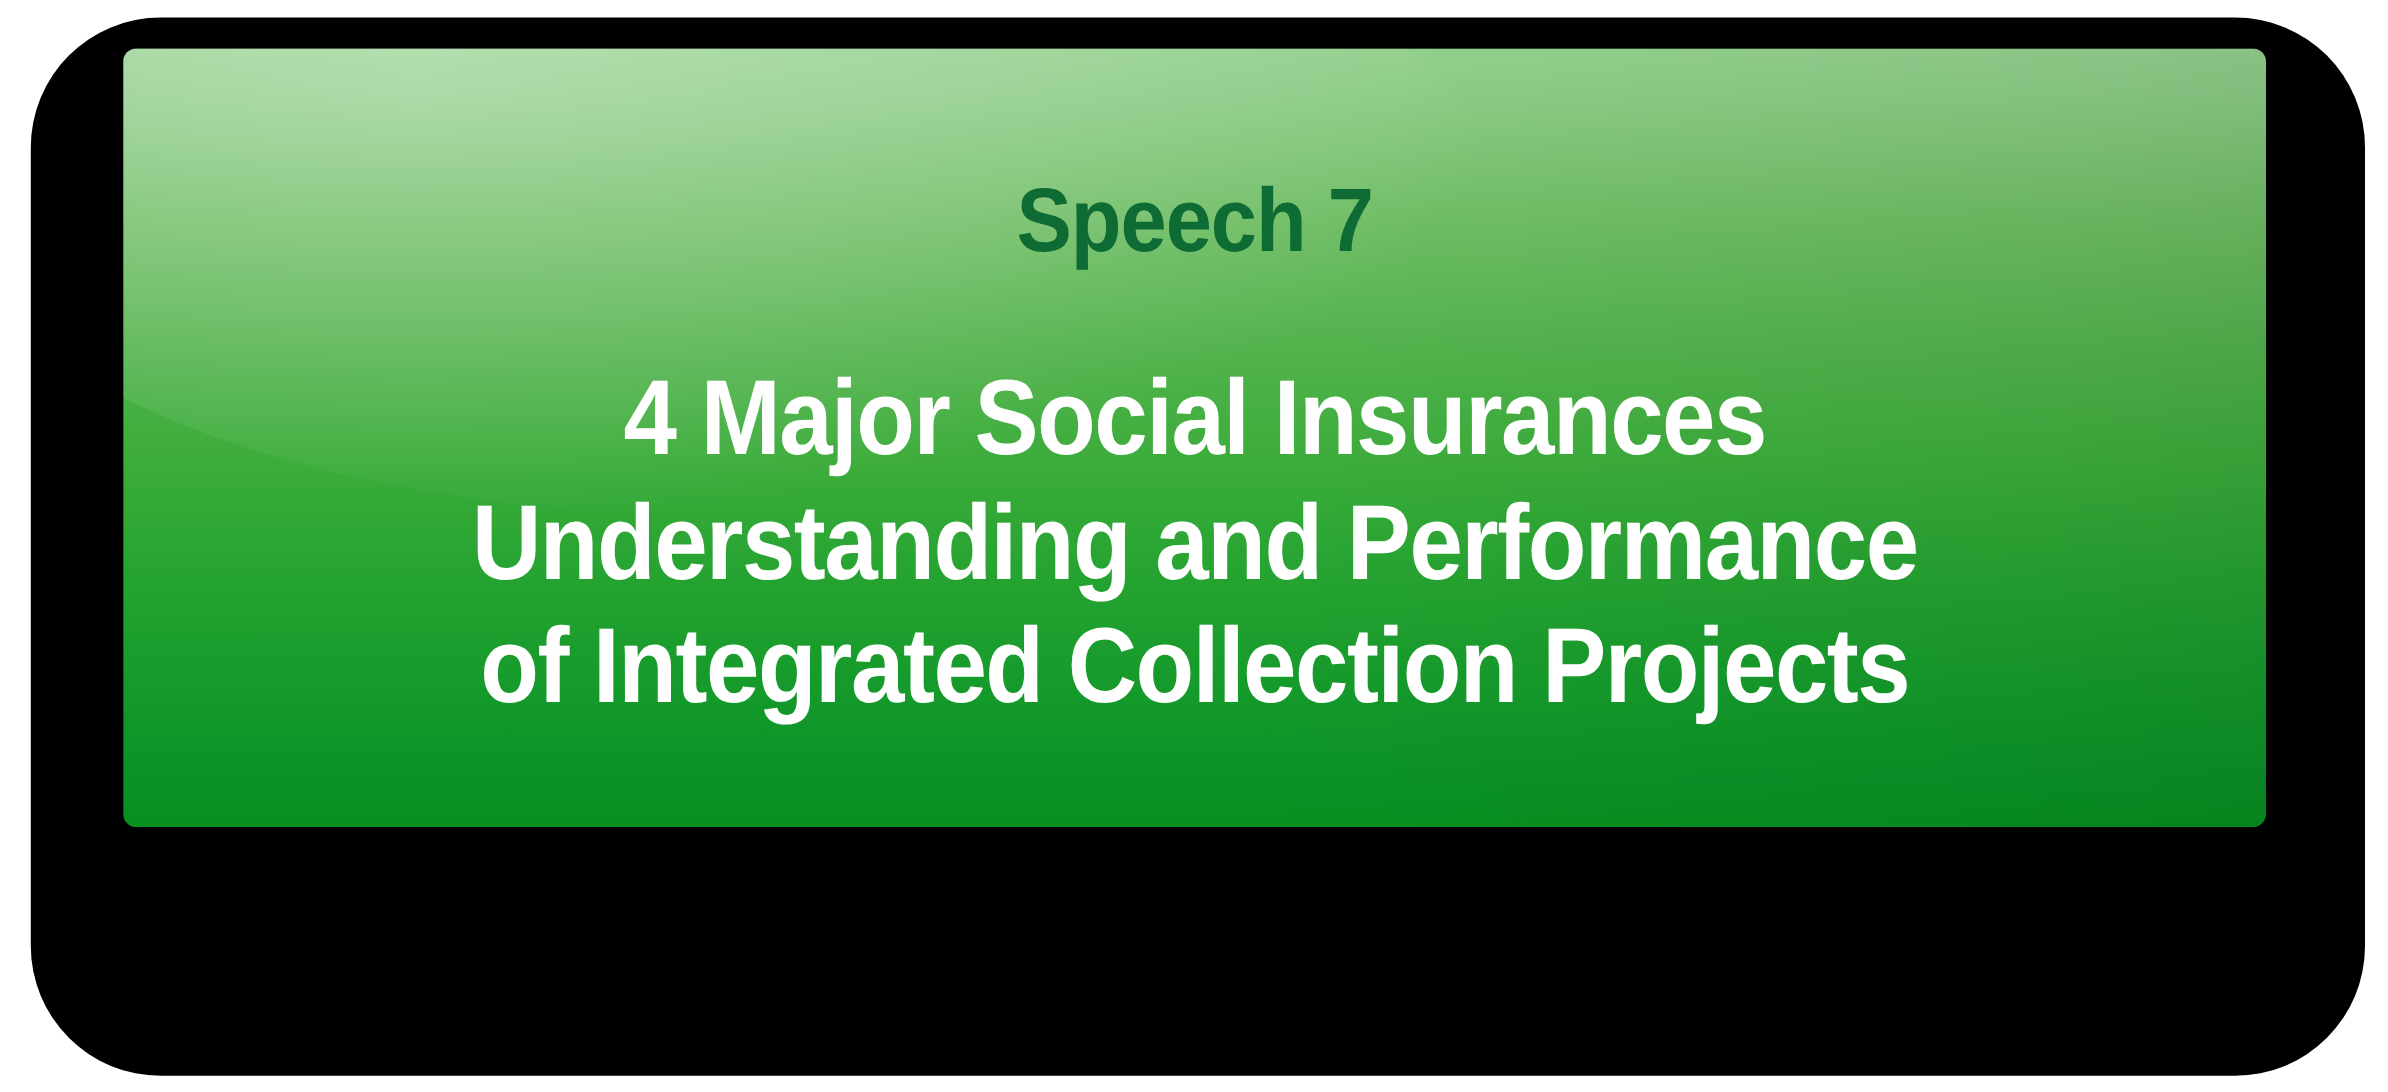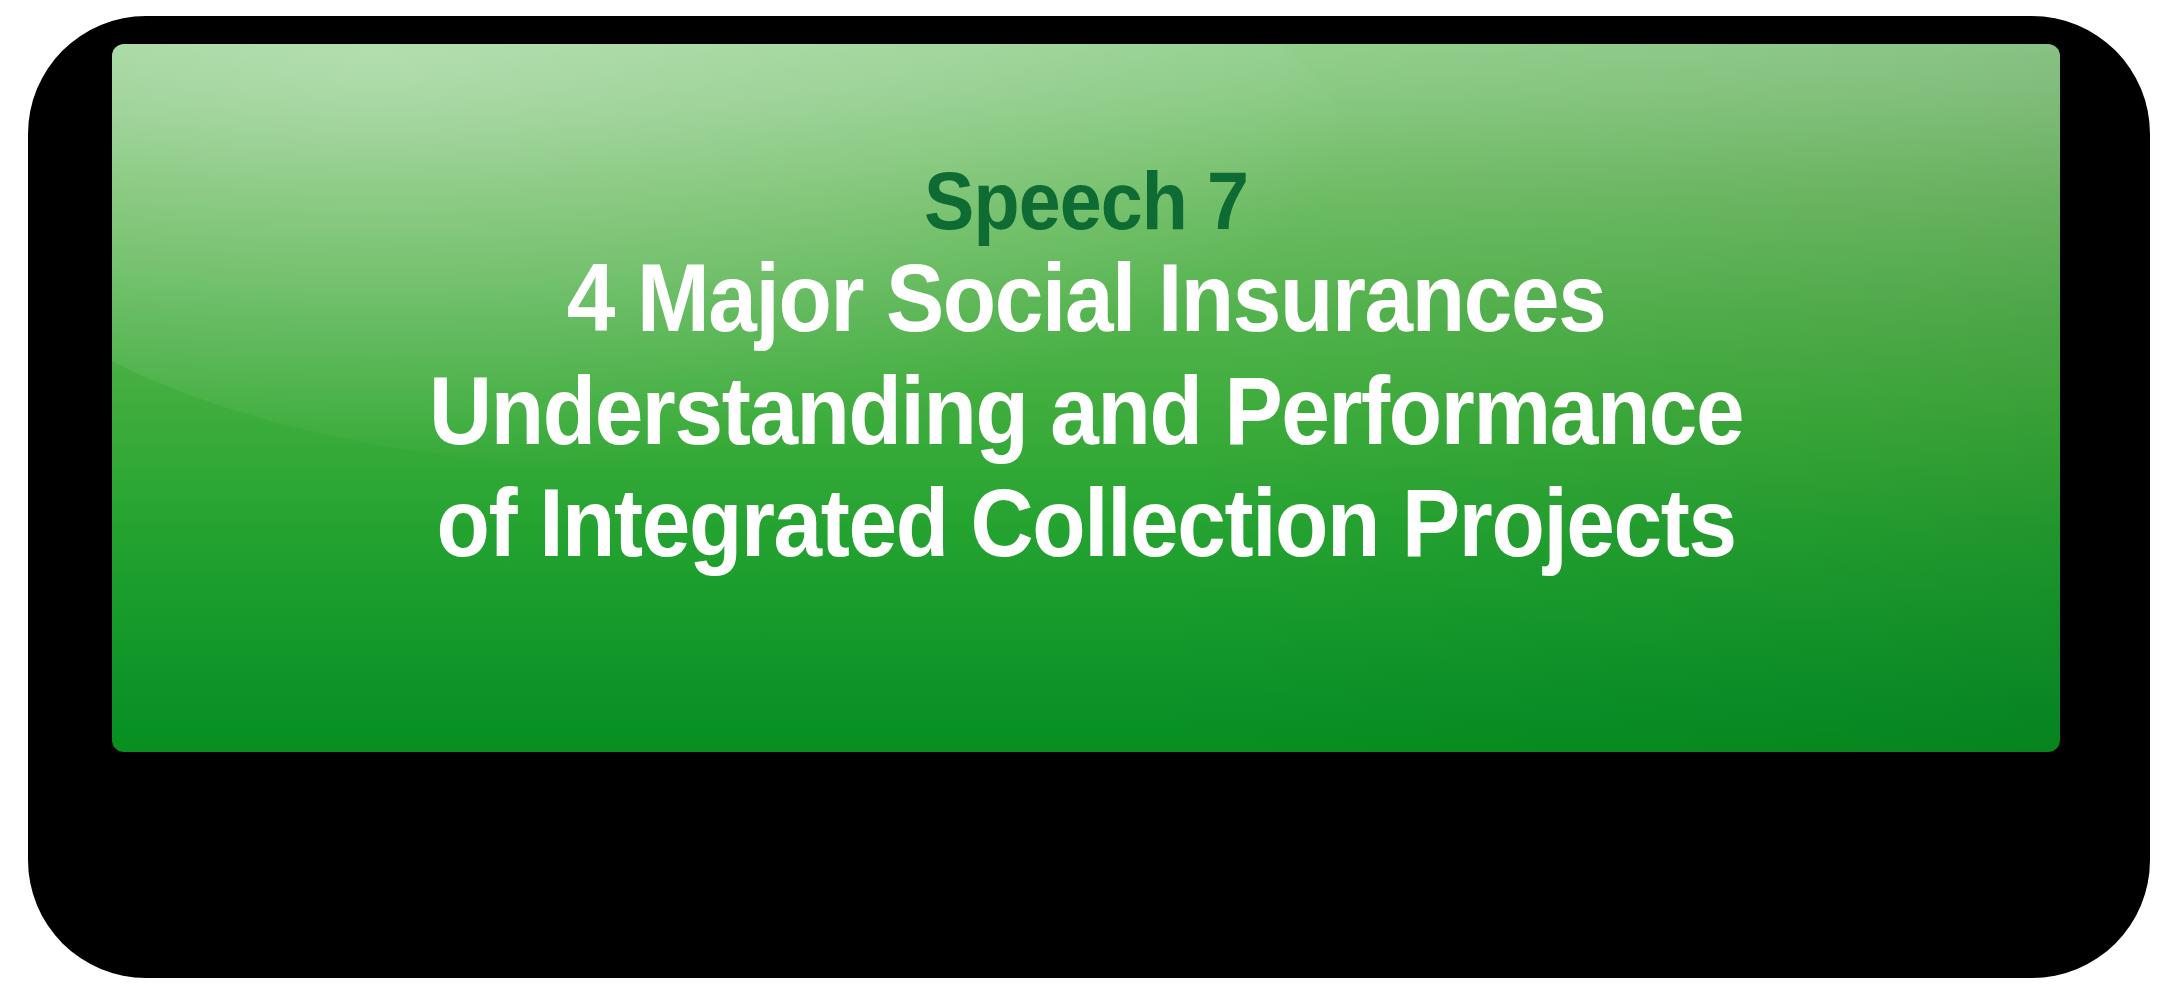--- a/index.html
+++ b/index.html
@@ -97,20 +97,21 @@
     font-size: 82px;
     line-height: 1.0;
     letter-spacing: -1px;
     color: #0d6b33;
     text-align: center;
     transform: scaleX(0.92);
     white-space: nowrap;
   }
 
   .title-block {
+    margin-top: 82px;
     text-align: center;
     color: #ffffff;
     font-family: "Liberation Sans", sans-serif;
     font-weight: 700;
     font-size: 97px;
     line-height: 1.16;
     letter-spacing: -1.5px;
   }
 
   .title-line {

